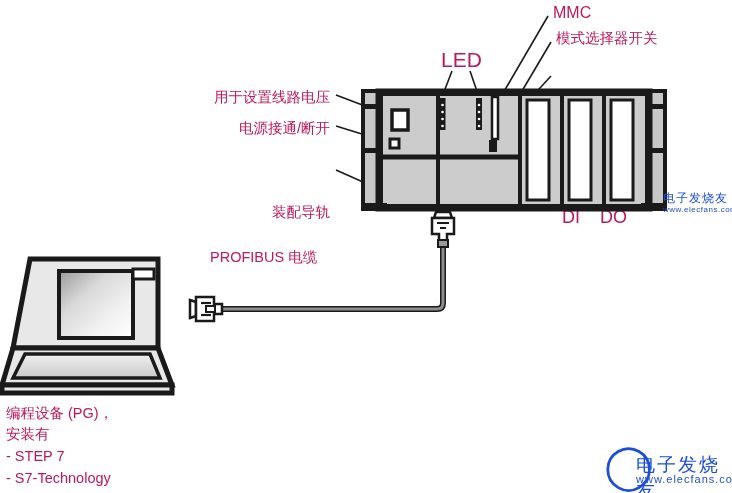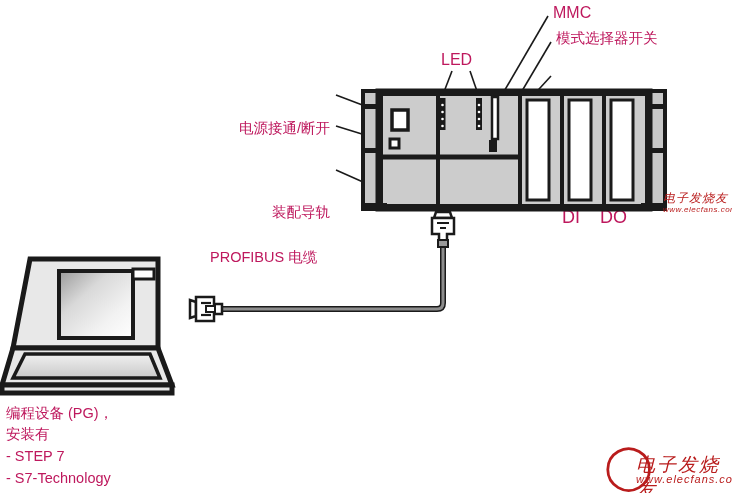--- a/index.html
+++ b/index.html
@@ -8,34 +8,35 @@
     background:#ffffff;
     font-family:"Liberation Sans","DejaVu Sans",sans-serif;
     position:relative;
     overflow:hidden;
     color:#000;
   }
   #stage{position:absolute;left:0;top:0;width:732px;height:493px;}
   .lbl{position:absolute;font-size:14.5px;line-height:19px;white-space:nowrap;color:#be185d;}
   .lbl.r{text-align:right;}
   svg.vec{position:absolute;left:0;top:0;width:732px;height:493px;overflow:visible;}
-  .wm{position:absolute;color:#b91c1c;pointer-events:none;user-select:none;font-style:italic;}
+  .wm{position:absolute;color:#1d4ed8;pointer-events:none;user-select:none;}
 </style>
 </head>
 <body>
 
 <div id="stage">
 
   <div class="lbl" style="left:553px;top:3px;font-size:16px;">MMC</div>
 
   <div class="lbl" style="left:556px;top:29px;">模式选择器开关</div>
 
 
-  <div class="lbl" style="left:441px;top:50px;font-size:16px;">LED</div>
-
+  <div class="lbl" style="left:441px;top:50px;font-size:21px;">LED</div>
+
+  <div class="lbl r" style="left:0px;width:330px;top:88px;">用于设置线路电压</div>
 
   <div class="lbl r" style="left:0px;width:330px;top:119px;">电源接通/断开</div>
 
   <div class="lbl r" style="left:0px;width:330px;top:163px;margin-top:40px;">装配导轨</div>
 
   <div class="lbl" style="left:210px;top:248px;">PROFIBUS 电缆</div>
 
   <div class="lbl" style="left:6px;top:404px;">编程设备 (PG)，</div>
   <div class="lbl" style="left:6px;top:425px;">安装有</div>
   <div class="lbl" style="left:6px;top:447px;">- STEP 7</div>

